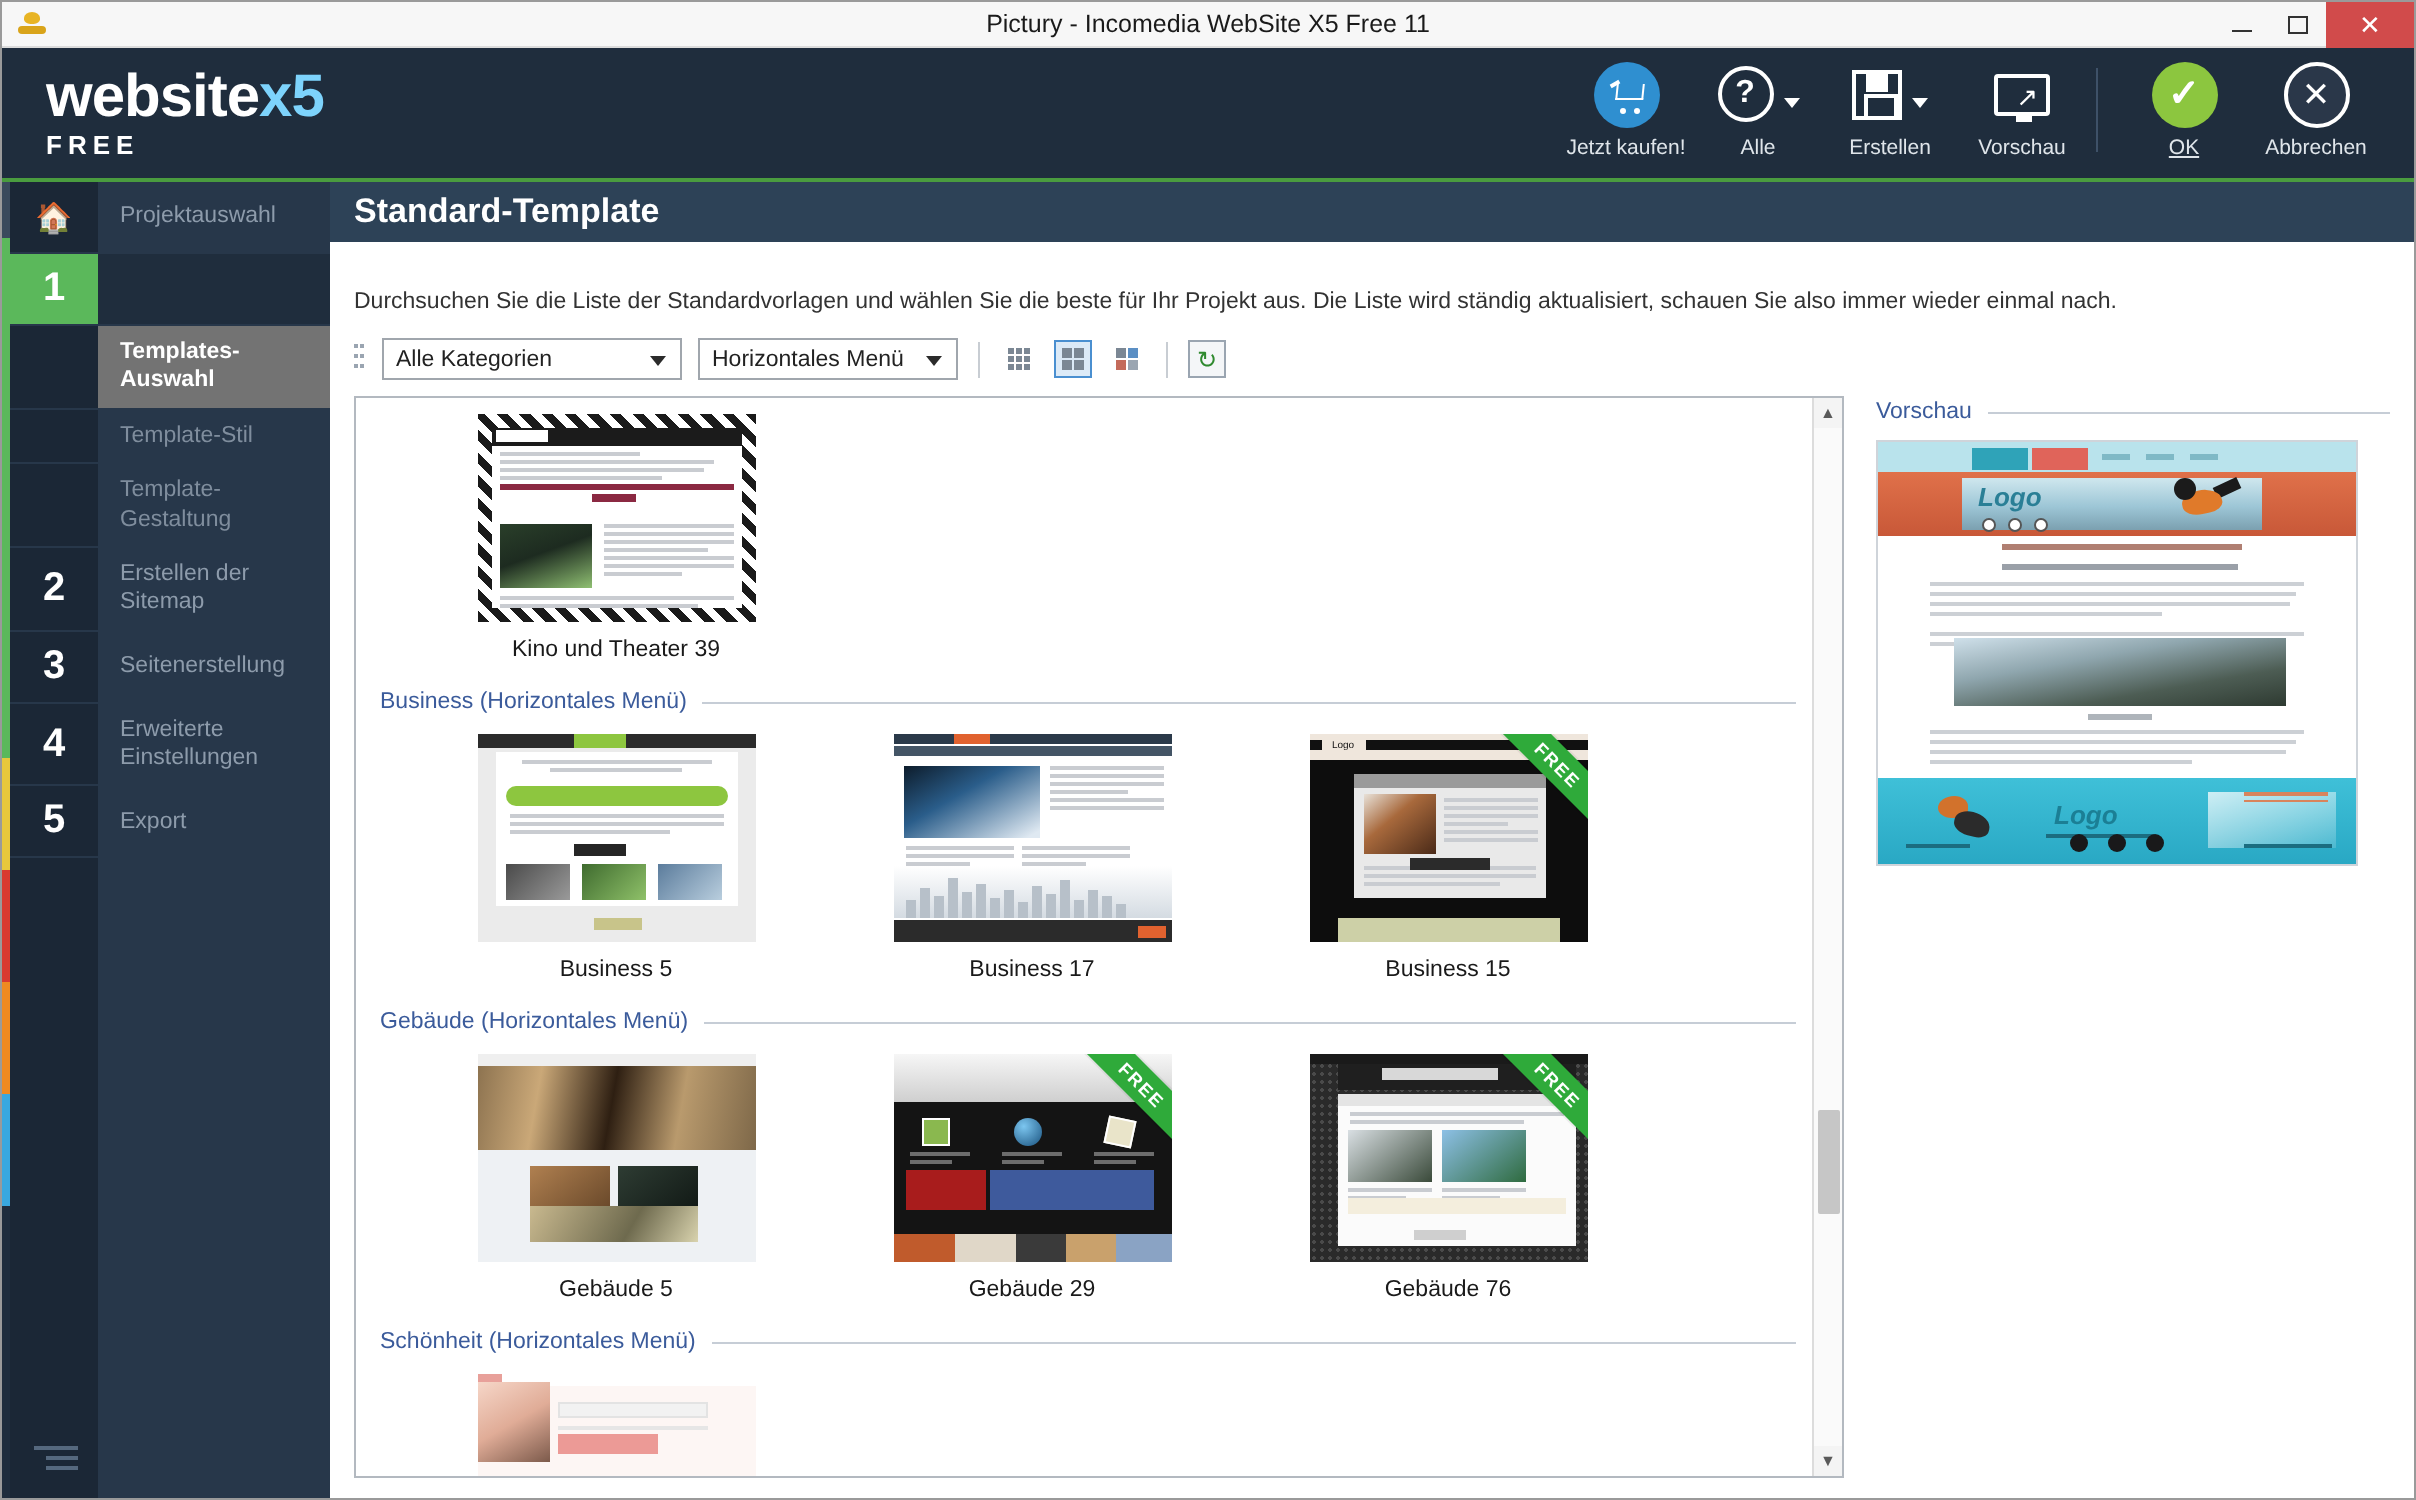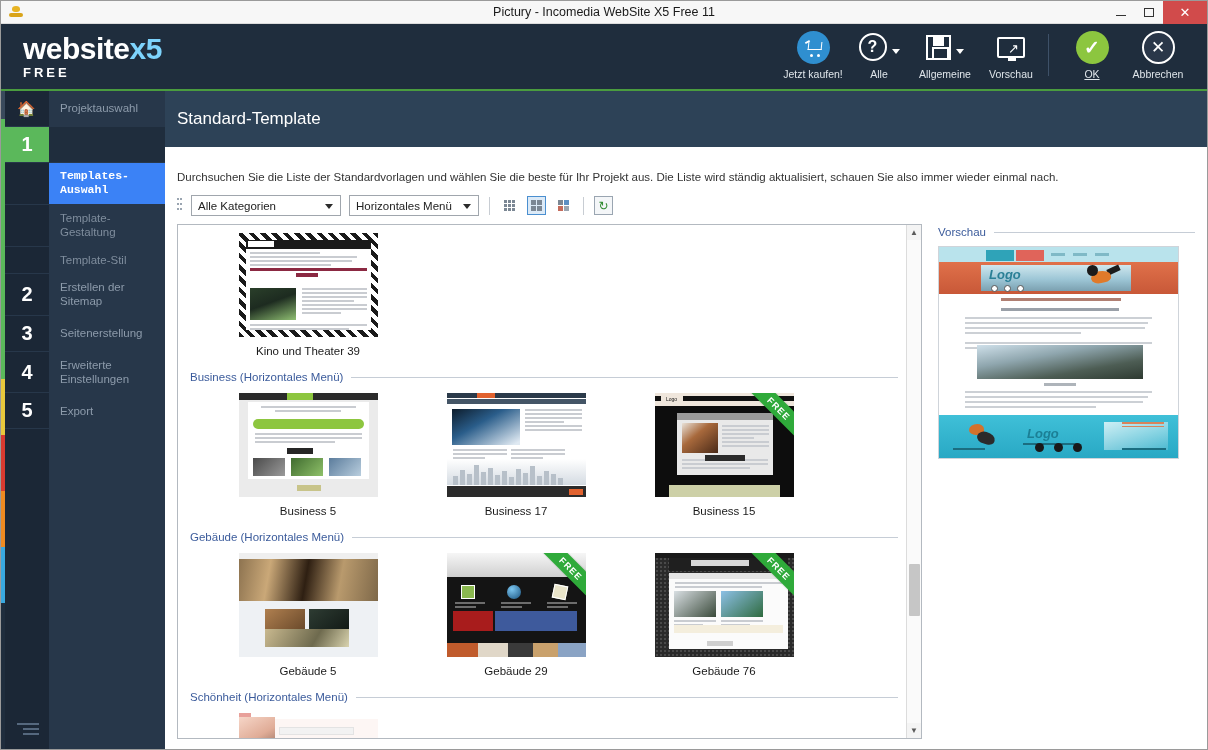--- a/index.html
+++ b/index.html
@@ -194,42 +194,42 @@
 
   .sub-row {
     display: flex; border-bottom: 1px solid #27374a;
   }
   .sub-spacer { width: 44px; flex: 0 0 44px; background: #1b2736; }
   .sub-label {
     flex: 1; padding: 6px 8px 6px 11px;
     font-size: 11.5px; line-height: 1.25; color: #7f8d9d;
     background: #27374a;
   }
-  .sub-row.active .sub-label { color: #ffffff; font-weight: bold; background: #3b82f6; font-family: Liberation Mono, monospace; }
+  .sub-row.active .sub-label { color: #ffffff; font-weight: bold; background: #737373; }
 
   #sidebar .filler { flex: 1; display: flex; }
   #sidebar .filler .a { width: 44px; background: #1b2736; }
   #sidebar .filler .b { flex: 1; background: #27374a; }
   #collapse {
     position: absolute; left: 12px; bottom: 12px;
     width: 22px; height: 14px;
   }
   #collapse i {
     display: block; height: 2px; background: #55687e; margin-bottom: 3px;
   }
   #collapse i:nth-child(1) { width: 22px; margin-left: 0; }
   #collapse i:nth-child(2) { width: 16px; margin-left: 6px; }
   #collapse i:nth-child(3) { width: 16px; margin-left: 6px; }
 
   
   #main { flex: 1; display: flex; flex-direction: column; background: #ffffff; }
 
   #pagehead {
-    height: 56px; background: #2d4257;
-    display: flex; align-items: center; padding-left: 12px;
+    height: 30px; background: #2d4257;
+    display: flex; align-items: center; padding-left: 12px; font-weight: bold;
   }
   #pagehead .ptitle { font-size: 17px; color: #ffffff; }
 
   #pagedesc {
     padding: 24px 12px 0 12px;
     font-size: 11.5px; color: #333333;
   }
 
   #filterbar {
     display: flex; align-items: center; gap: 8px;
@@ -556,21 +556,21 @@
           <div class="caret-sm"></div>
         </div>
         <div class="lbl">Alle</div>
       </div>
 
       <div class="tool">
         <div class="glyphwrap">
           <div class="floppy"></div>
           <div class="caret-sm"></div>
         </div>
-        <div class="lbl">Allgemeine</div>
+        <div class="lbl">Erstellen</div>
       </div>
 
       <div class="tool">
         <div class="glyphwrap">
           <div class="monitor">
             <span class="arrow-ne">↗</span>
           </div>
         </div>
         <div class="lbl">Vorschau</div>
       </div>
@@ -620,25 +620,25 @@
       <div class="nav-row active">
         <div class="nav-badge">1</div>
       </div>
 
       <div class="sub-row active">
         <div class="sub-spacer"></div>
         <div class="sub-label">Templates-Auswahl</div>
       </div>
       <div class="sub-row">
         <div class="sub-spacer"></div>
-        <div class="sub-label">Template-Gestaltung</div>
+        <div class="sub-label">Template-Stil</div>
       </div>
       <div class="sub-row">
         <div class="sub-spacer"></div>
-        <div class="sub-label">Template-Stil</div>
+        <div class="sub-label">Template-Gestaltung</div>
       </div>
 
       <div class="nav-row">
         <div class="nav-badge">2</div>
         <div class="nav-label">Erstellen der Sitemap</div>
       </div>
       <div class="nav-row">
         <div class="nav-badge">3</div>
         <div class="nav-label">Seitenerstellung</div>
       </div>

